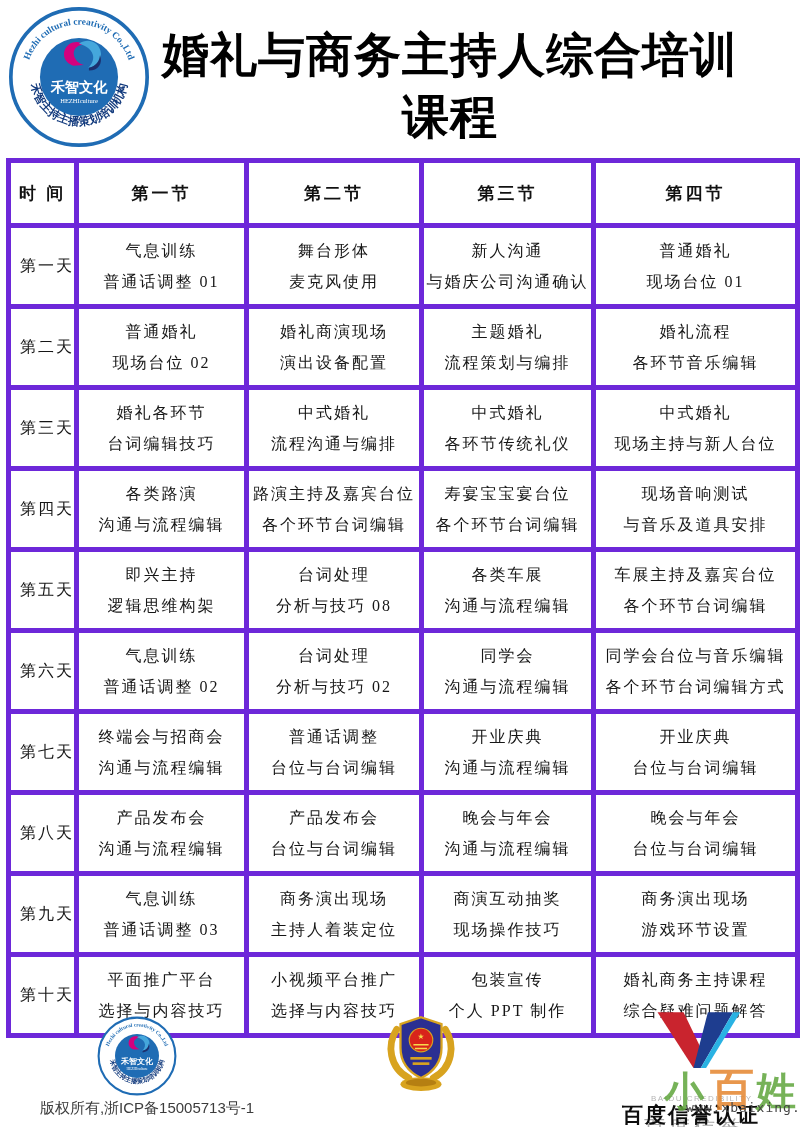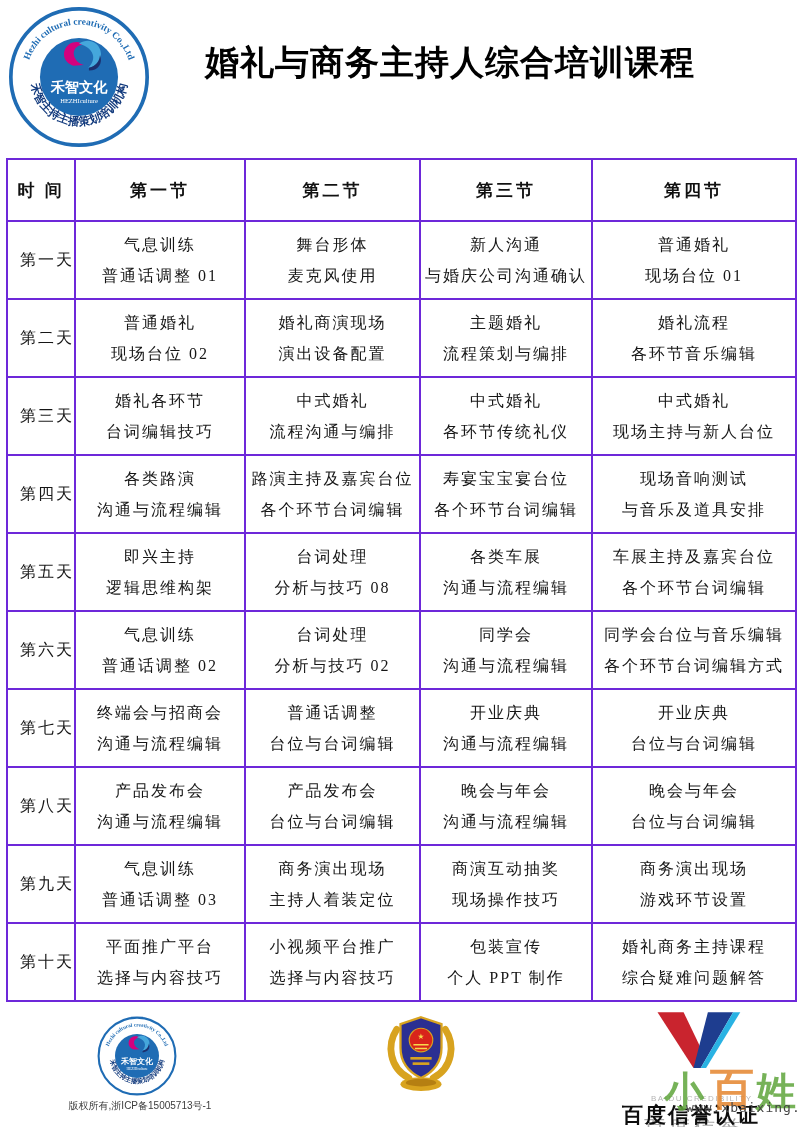--- a/index.html
+++ b/index.html
@@ -2,36 +2,36 @@
 <html><head>
 <meta charset="utf-8">
 <style>
   html,body{margin:0;padding:0;background:#fff;}
   .page{position:relative;width:800px;height:1127px;background:#ffffff;overflow:hidden;
         font-family:"Liberation Serif","DejaVu Serif",serif;color:#111;}
 
   
   .brand-logo{position:absolute;left:8px;top:6px;width:142px;height:142px;}
   .page-title{position:absolute;left:148px;top:24px;width:604px;margin:0;
-              font-size:34px;line-height:77px;font-weight:bold;text-align:center;
+              font-size:47px;line-height:62px;font-weight:bold;text-align:center;
               letter-spacing:1px;color:#000;}
 
   
   table.schedule{position:absolute;left:6px;top:158px;width:789px;border-collapse:collapse;
                  table-layout:fixed;text-align:center;}
-  table.schedule th,table.schedule td{border:2px solid #6d28d9;padding:0;vertical-align:middle;}
+  table.schedule th,table.schedule td{border:5px solid #6d28d9;padding:0;vertical-align:middle;}
   table.schedule thead th{height:60px;font-size:17px;font-weight:600;letter-spacing:3px;color:#111;}
   table.schedule tbody td{height:76px;font-size:16px;color:#161616;}
   td.day{font-size:18px;letter-spacing:2px;font-weight:500;text-align:right;}
   td.course .l{line-height:31px;letter-spacing:2px;}
 
   
   .footer-logo{position:absolute;left:97px;top:1016px;width:80px;height:80px;}
-  .icp-text{position:absolute;left:12px;top:1099px;width:256px;text-align:center;
-            font-family:"Liberation Sans","DejaVu Sans",sans-serif;font-size:10px;color:#3c3c3c;}
+  .icp-text{position:absolute;left:19px;top:1099px;width:256px;text-align:center;
+            font-family:"Liberation Sans","DejaVu Sans",sans-serif;font-size:15px;color:#3c3c3c;}
   .police-badge{position:absolute;left:383px;top:1010px;width:76px;height:86px;}
   .police-text{position:absolute;left:248px;top:1162px;width:344px;text-align:center;
                font-family:"Liberation Sans","DejaVu Sans",sans-serif;font-size:17px;
                font-weight:bold;color:#101010;}
   .baidu-v{position:absolute;left:653px;top:1012px;width:90px;height:58px;}
   .baidu-cn{position:absolute;left:644px;top:1114px;width:110px;font-size:21px;letter-spacing:4px;
             color:#a8a8a8;font-family:"Liberation Sans",sans-serif;}
   .baidu-en{position:absolute;left:651px;top:1094px;font-size:8px;letter-spacing:1.5px;
             color:#b5b5b5;font-family:"Liberation Sans",sans-serif;}
   .baidu-cert{position:absolute;left:622px;top:1101px;font-size:21px;font-weight:bold;

